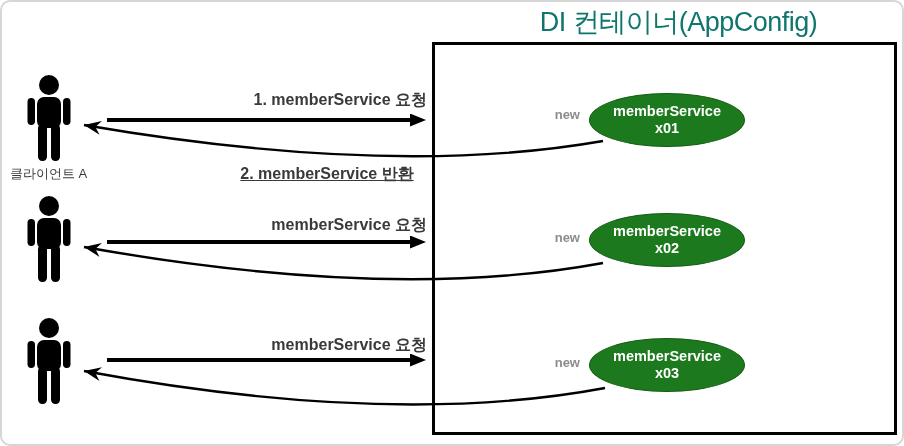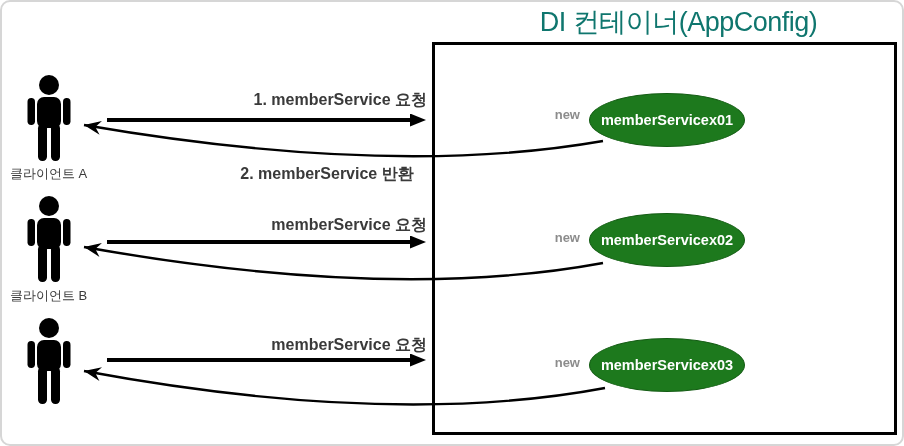--- a/index.html
+++ b/index.html
@@ -42,33 +42,34 @@
     position:absolute;left:105px;width:320px;
     text-align:right;
     font-size:16px;font-weight:700;color:var(--label-text,#3a3a3a);
     white-space:nowrap;
   }
   .ret-label{
     position:absolute;left:180px;width:290px;
     text-align:center;
     font-size:16px;font-weight:700;color:var(--label-text,#3a3a3a);
     white-space:nowrap;
+    text-decoration:underline;
   }
   .new-label{
     position:absolute;left:528px;width:50px;
     text-align:right;
     font-size:13px;font-weight:700;color:var(--new-label,#8c8c8c);
   }
   .ellipse{
     position:absolute;left:587px;width:156px;height:54px;
     background:var(--ellipse-fill,#1d791d);
     border:1.5px solid var(--ellipse-border,#145c14);
     border-radius:50%;
     box-sizing:border-box;
-    display:flex;flex-direction:row;align-items:center;justify-content:center;
+    display:flex;flex-direction:column;align-items:center;justify-content:center;
     color:var(--ellipse-text,#ffffff);
     font-size:14.5px;font-weight:700;line-height:17px;
   }
 </style>
 </head>
 <body>
 
 <div class="stage">
 
   <div class="title">DI 컨테이너(AppConfig)</div>
@@ -113,21 +114,20 @@
   </div>
 
   <svg class="person" style="left:18px;top:193px" viewBox="0 0 58 88">
     <circle cx="29" cy="11" r="10" fill="#000"></circle>
     <rect x="17" y="23" width="24" height="31" rx="7" fill="#000"></rect>
     <rect x="7.5" y="24" width="7.5" height="27" rx="3.7" fill="#000"></rect>
     <rect x="43" y="24" width="7.5" height="27" rx="3.7" fill="#000"></rect>
     <rect x="18" y="50" width="9" height="37" rx="4.2" fill="#000"></rect>
     <rect x="31" y="50" width="9" height="37" rx="4.2" fill="#000"></rect>
   </svg>
-  <div class="client-label" style="top:285px">클라이언트 B</div>
   <div class="req-label" style="top:213px">memberService 요청</div>
   <div class="new-label" style="top:228px">new</div>
   <div class="ellipse" style="top:211px">
     <span>memberService</span>
     <span>x02</span>
   </div>
 
   <svg class="person" style="left:18px;top:315px" viewBox="0 0 58 88">
     <circle cx="29" cy="11" r="10" fill="#000"></circle>
     <rect x="17" y="23" width="24" height="31" rx="7" fill="#000"></rect>

